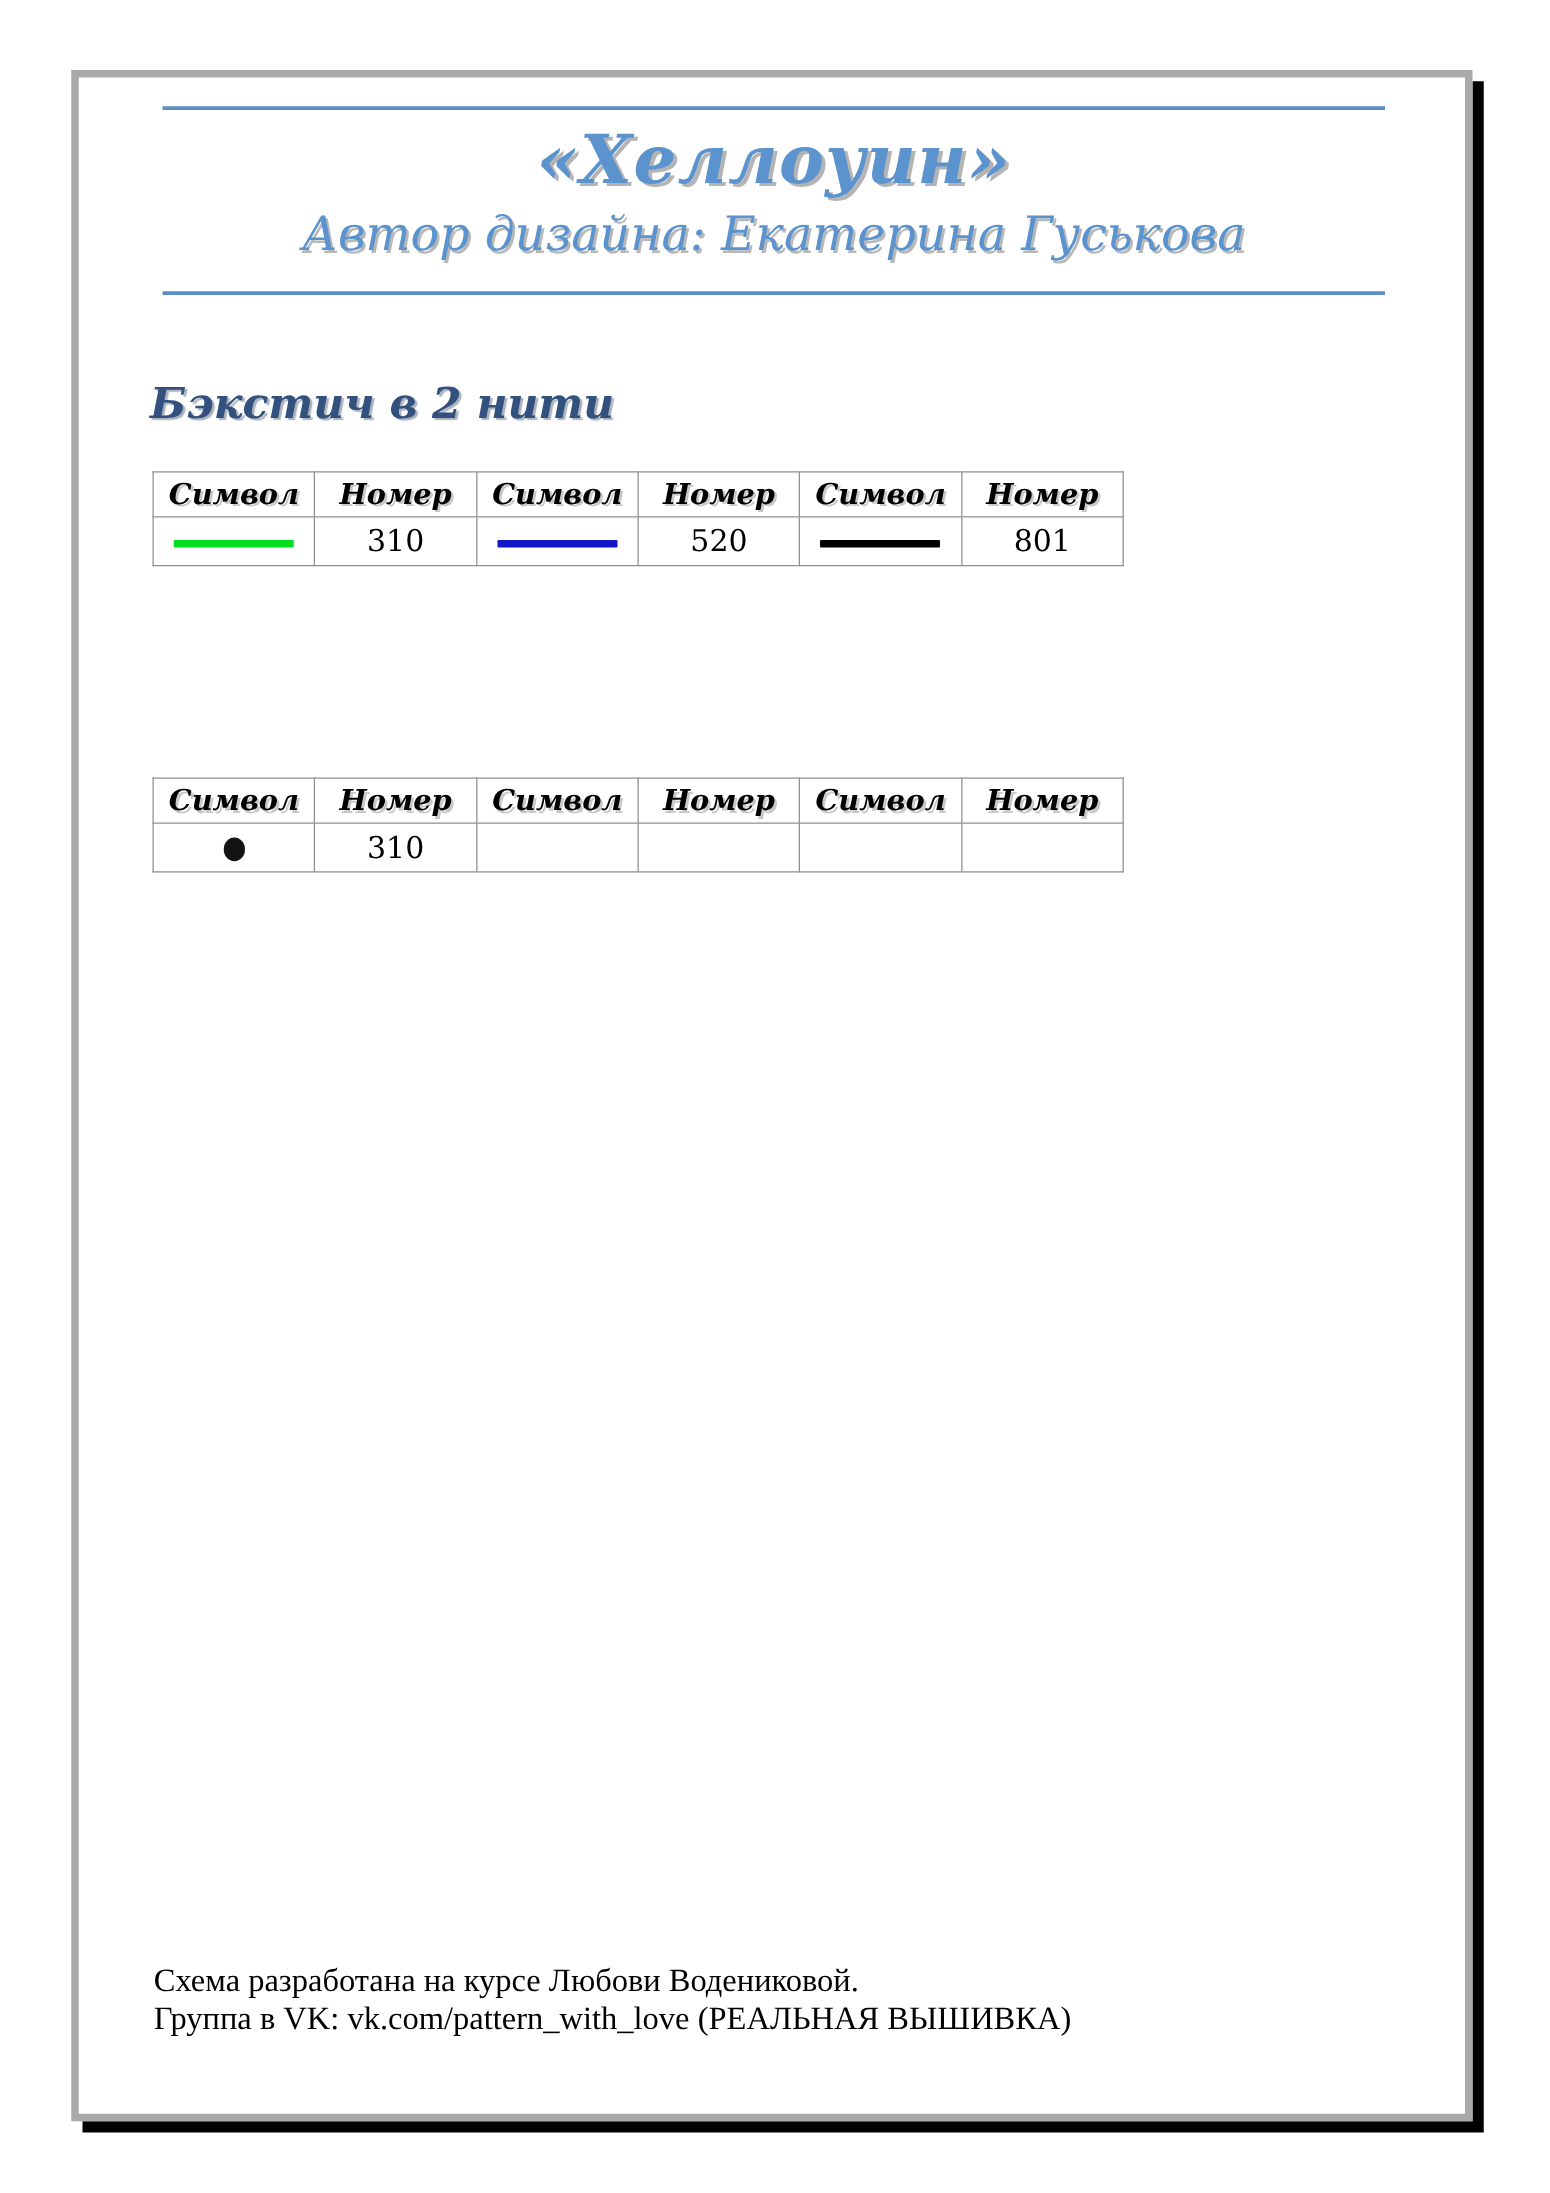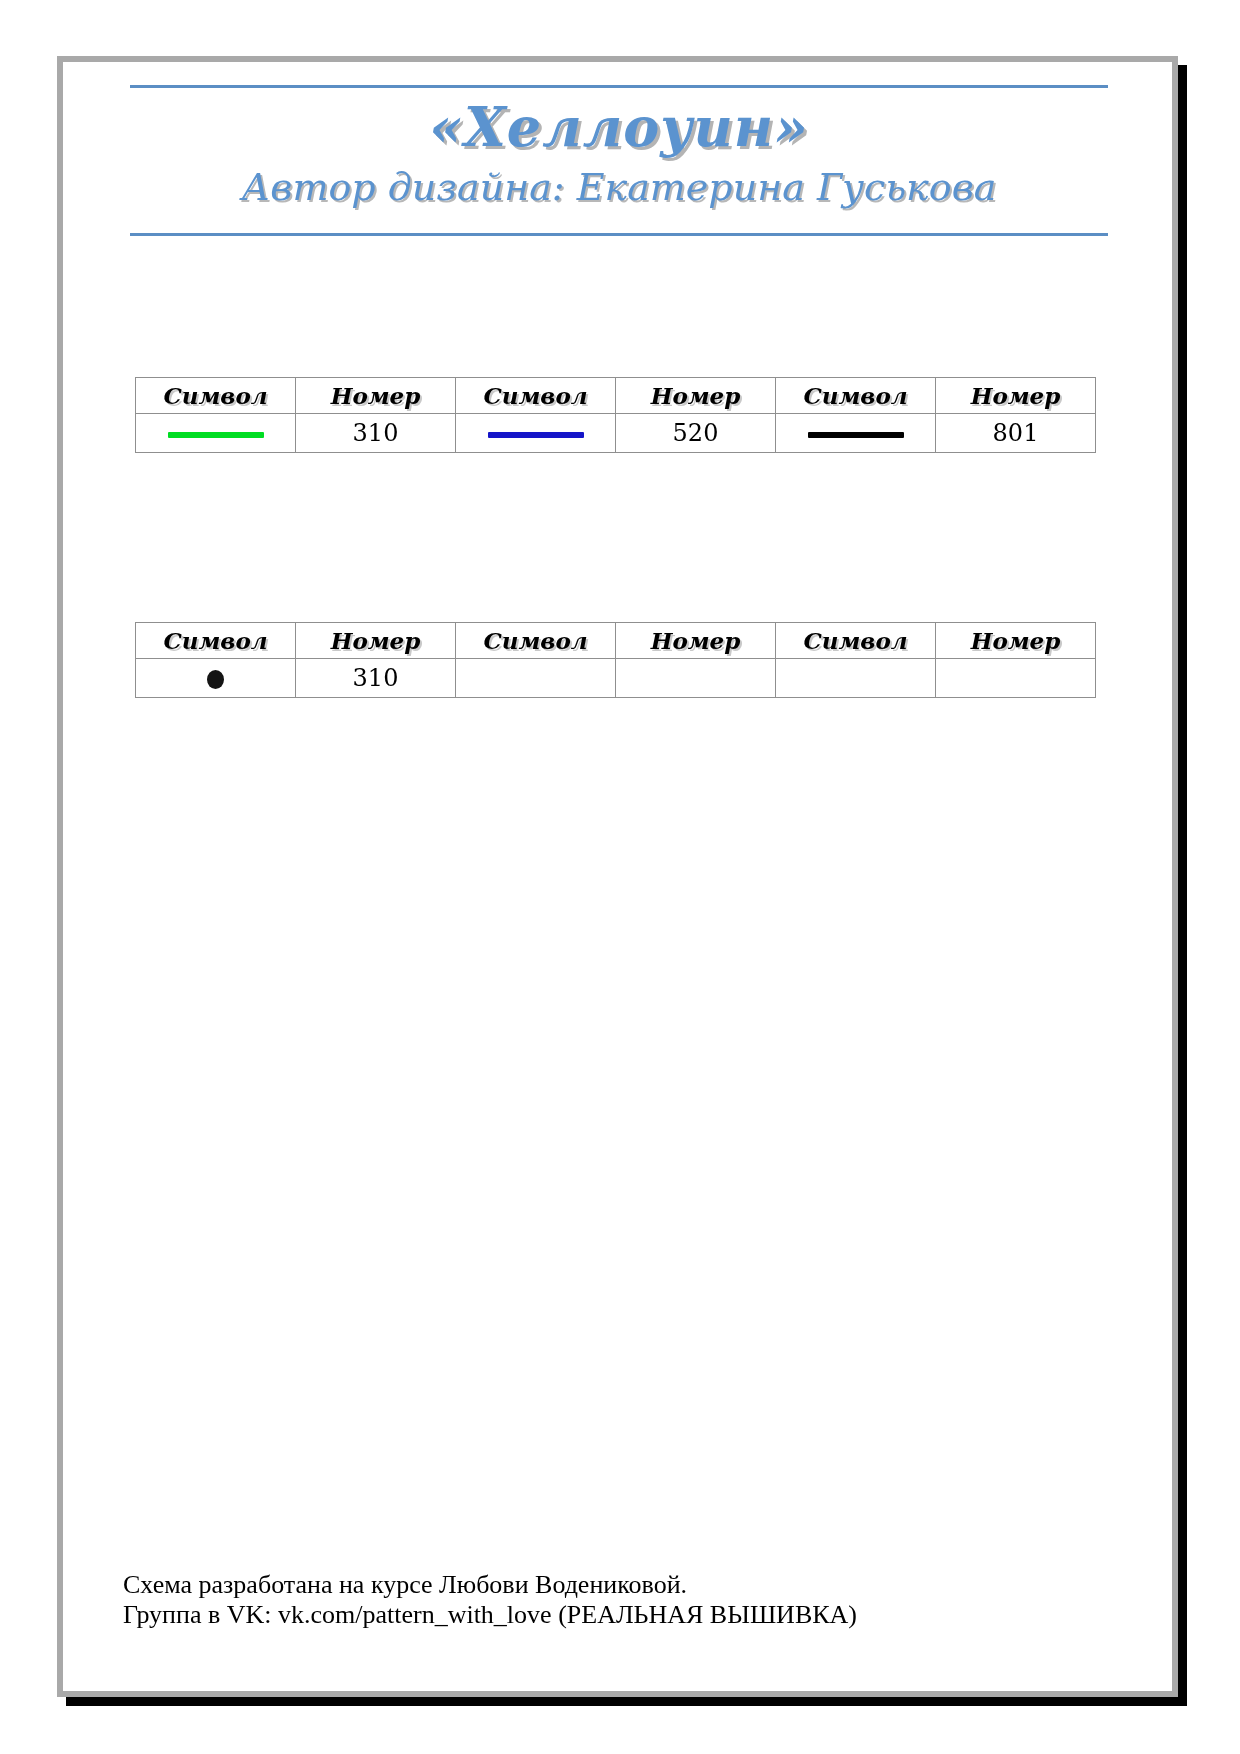--- a/index.html
+++ b/index.html
@@ -56,22 +56,22 @@
     font-weight: bold;
     font-style: italic;
     color: #33517e;
     text-shadow: 2px 2px 1px #a9b0ba;
   }
   .heading-1 { top: 241px; }
   .heading-2 { top: 479px; }
 
   table.legend {
     position: absolute;
-    left: 72px;
-    width: 961px;
+    left: 59px;
+    width: 777px;
     border-collapse: collapse;
     table-layout: fixed;
     border-radius: 27px;
   }
   .legend-1 { top: 315px; }
   .legend-2 { top: 560px; }
   table.legend th, table.legend td {
     border: 1px solid #8f8f8f;
     text-align: center;
     vertical-align: middle;
@@ -125,20 +125,21 @@
 
     <div class="rule rule-top"></div>
 
     <div class="title-wrap">
       <div class="doc-title">«Хеллоуин»</div>
       <div class="doc-subtitle">Автор дизайна: Екатерина Гуськова</div>
     </div>
 
     <div class="rule rule-bottom"></div>
 
+    <div class="section-heading heading-1">Бэкстич в 2 нити</div>
 
     <table class="legend legend-1">
       <tbody>
           <tr>
         <th>Символ</th>
         <th>Номер</th>
         <th>Символ</th>
         <th>Номер</th>
         <th>Символ</th>
         <th>Номер</th>

